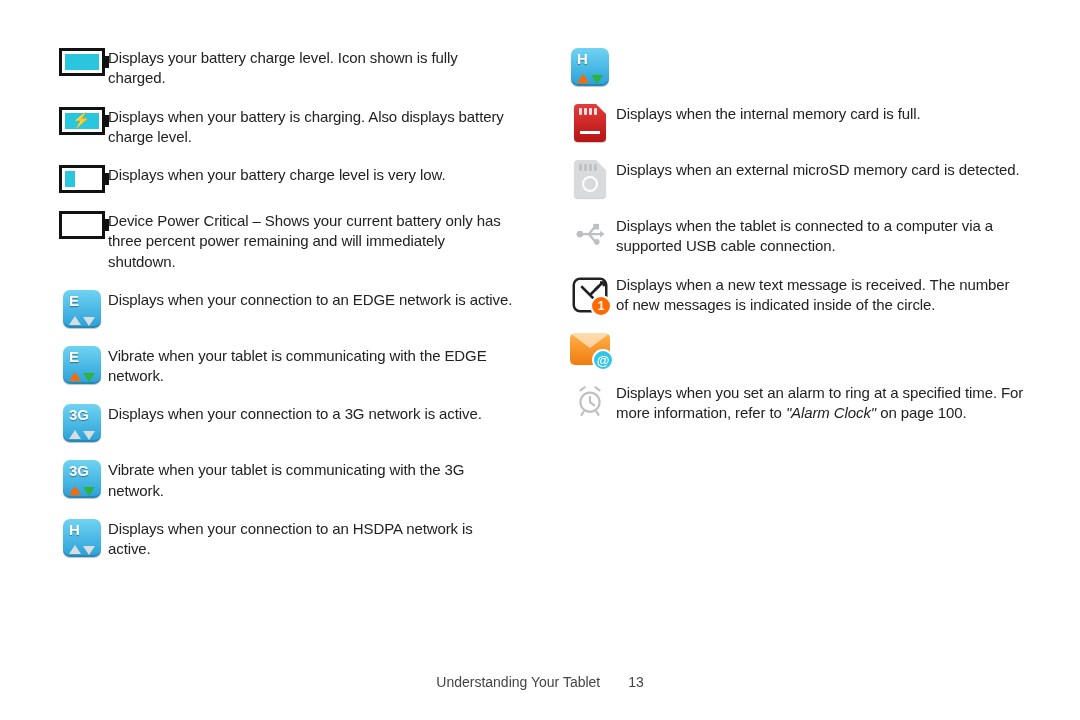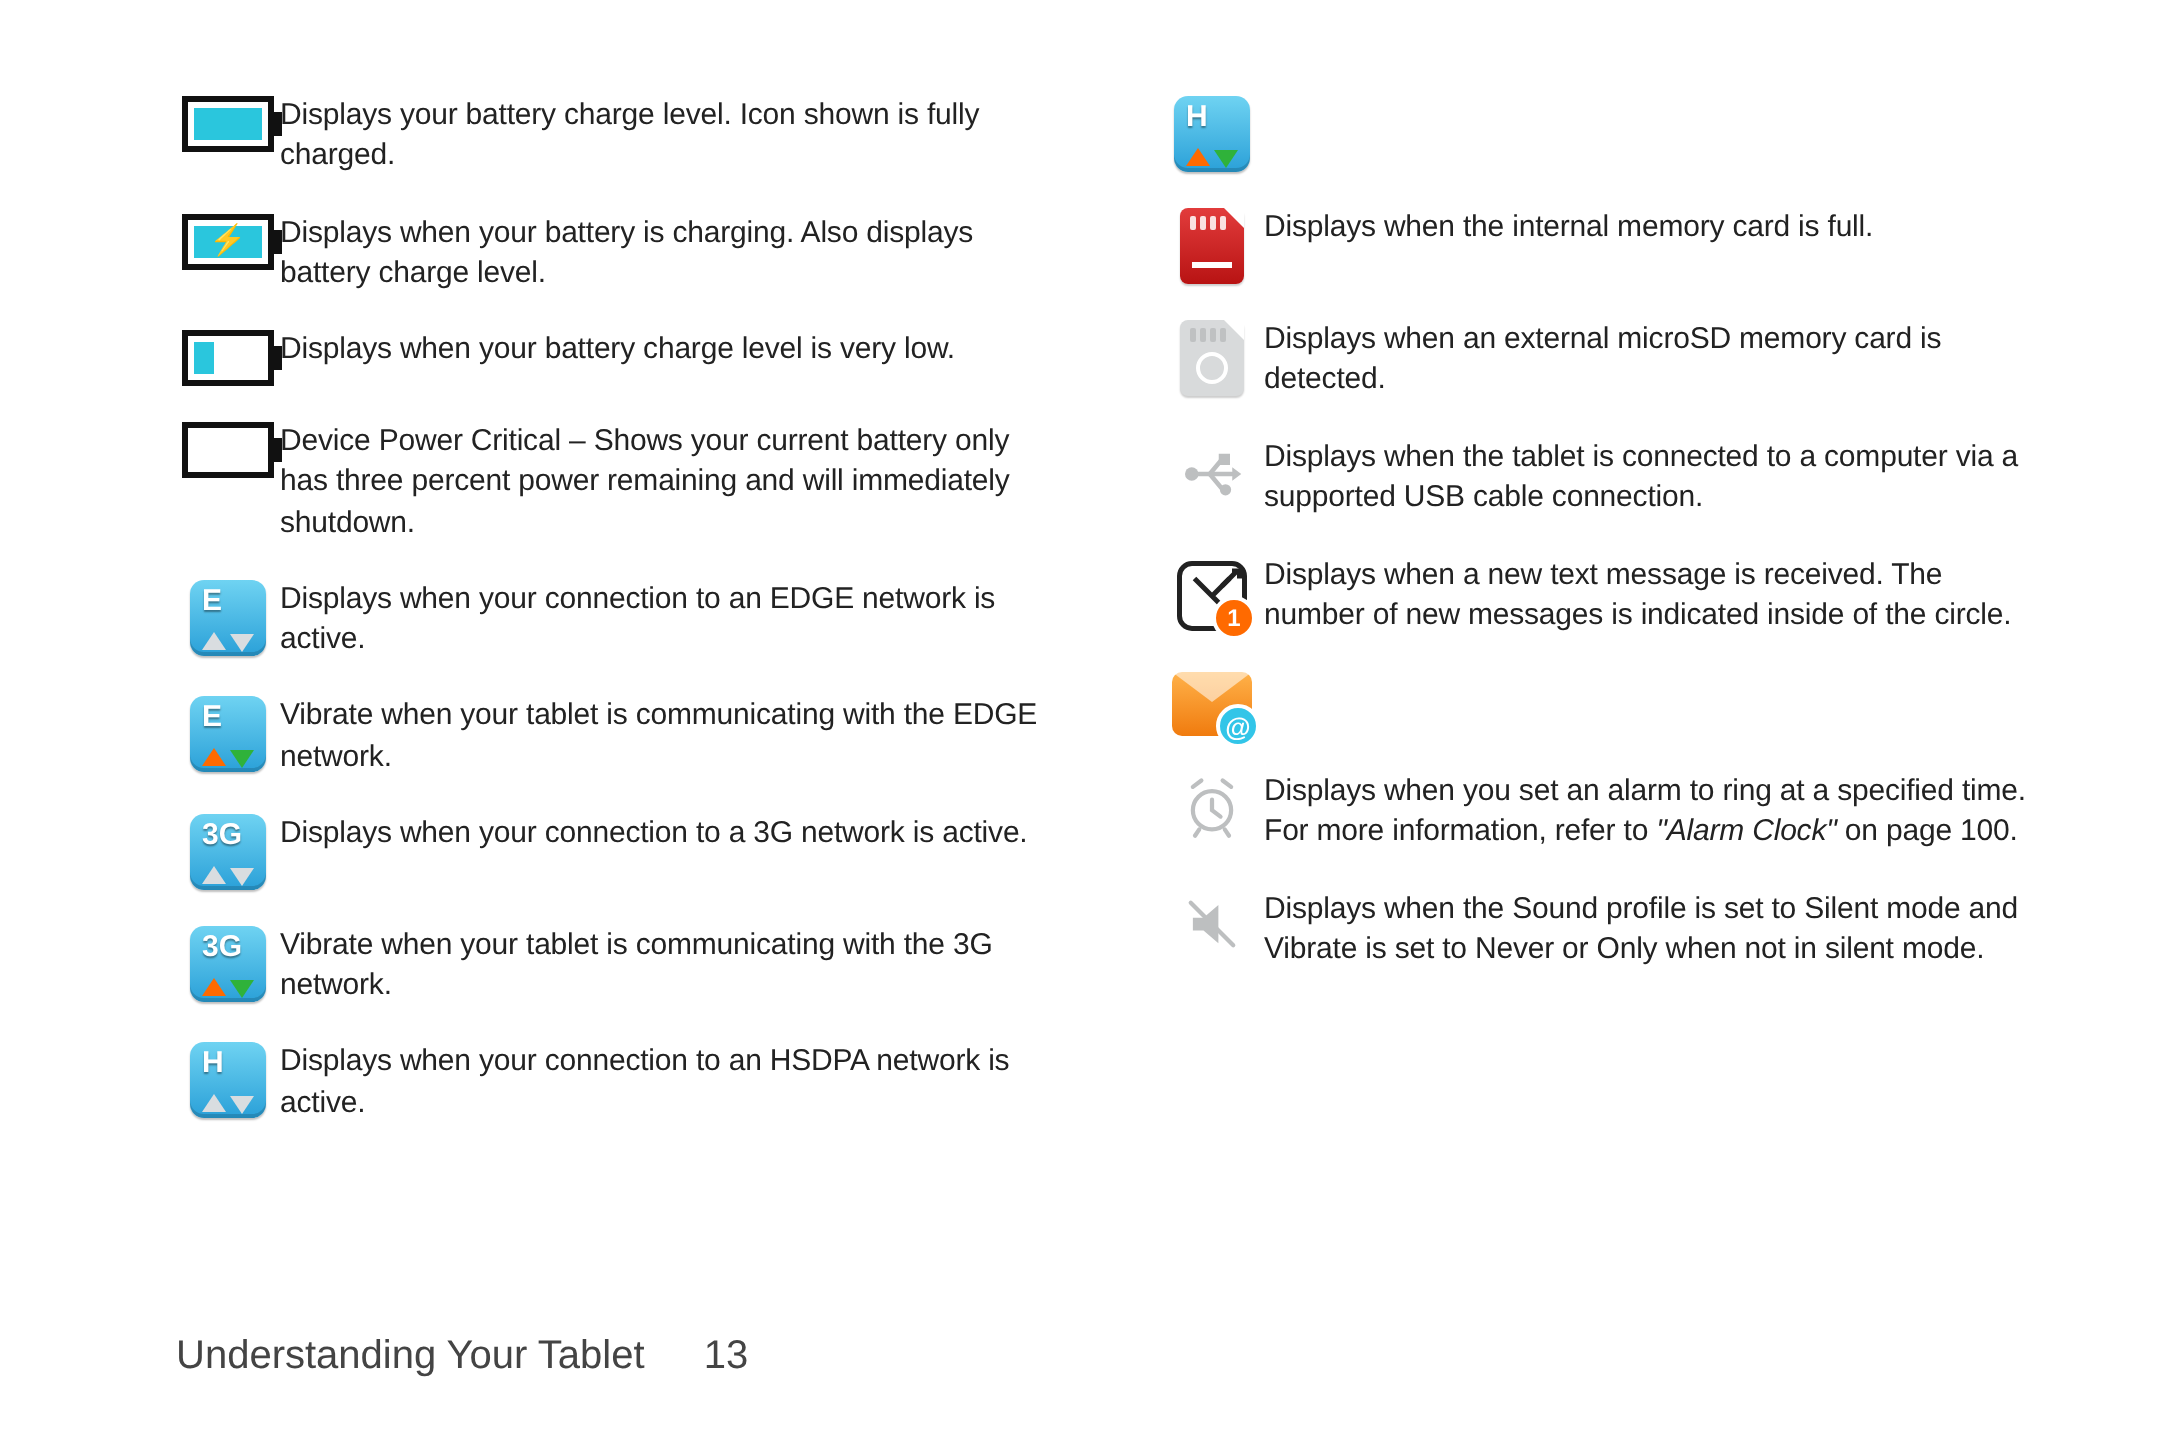--- a/index.html
+++ b/index.html
@@ -6,21 +6,21 @@
     margin: 0;
     padding: 0;
     background: #fff;
     font-family: "Helvetica Neue", Helvetica, Arial, sans-serif;
     color: #222;
   }
   .page {
     width: 1080px;
     height: 720px;
     box-sizing: border-box;
-    padding: 48px 56px 30px 88px;
+    padding: 48px 56px 30px 56px;
     display: flex;
     flex-direction: column;
   }
   .columns {
     flex: 1;
     display: flex;
     gap: 48px;
   }
   .col {
     flex: 1;
@@ -38,22 +38,22 @@
     display: flex;
     justify-content: center;
   }
   .desc {
     flex: 1;
     font-size: 15px;
     line-height: 1.35;
     letter-spacing: -0.1px;
   }
   .footer {
-    text-align: left;
-    font-size: 20px;
+    text-align: center;
+    font-size: 14px;
     color: #444;
     padding-top: 12px;
   }
   .footer-num {
     margin-left: 24px;
   }
   .ref-italic { font-style: italic; }
 
   
   .battery {
@@ -384,30 +384,19 @@
                   <path d="M32 26 V36 L40 42"></path>
                   <path d="M14 14 L22 8"></path>
                   <path d="M50 14 L42 8"></path>
                   <path d="M20 54 L16 60"></path>
                   <path d="M44 54 L48 60"></path>
                 </g>
               </svg></div>
           </div>
           <div class="desc">Displays when you set an alarm to ring at a specified time. For more information, refer to <span class="ref-italic">"Alarm Clock"</span> on page 100.</div>
         </div>
-        <div class="row">
-          <div class="icon-cell">
-            <div class="line-icon"><svg viewBox="0 0 64 64">
-                <g fill="none" stroke="#bdbfc0" stroke-width="4" stroke-linejoin="round" stroke-linecap="round">
-                  <path d="M14 26 H24 L38 14 V50 L24 38 H14 Z" fill="#bdbfc0" stroke="none"></path>
-                  <path d="M12 12 L52 52"></path>
-                </g>
-              </svg></div>
-          </div>
-          <div class="desc">Displays when the Sound profile is set to Silent mode and Vibrate is set to Never or Only when not in silent mode.</div>
-        </div>
       </div>
   </div>
   <div class="footer">
     <span>Understanding Your Tablet</span>
     <span class="footer-num">13</span>
   </div>
 </div>
 
 </body></html>

